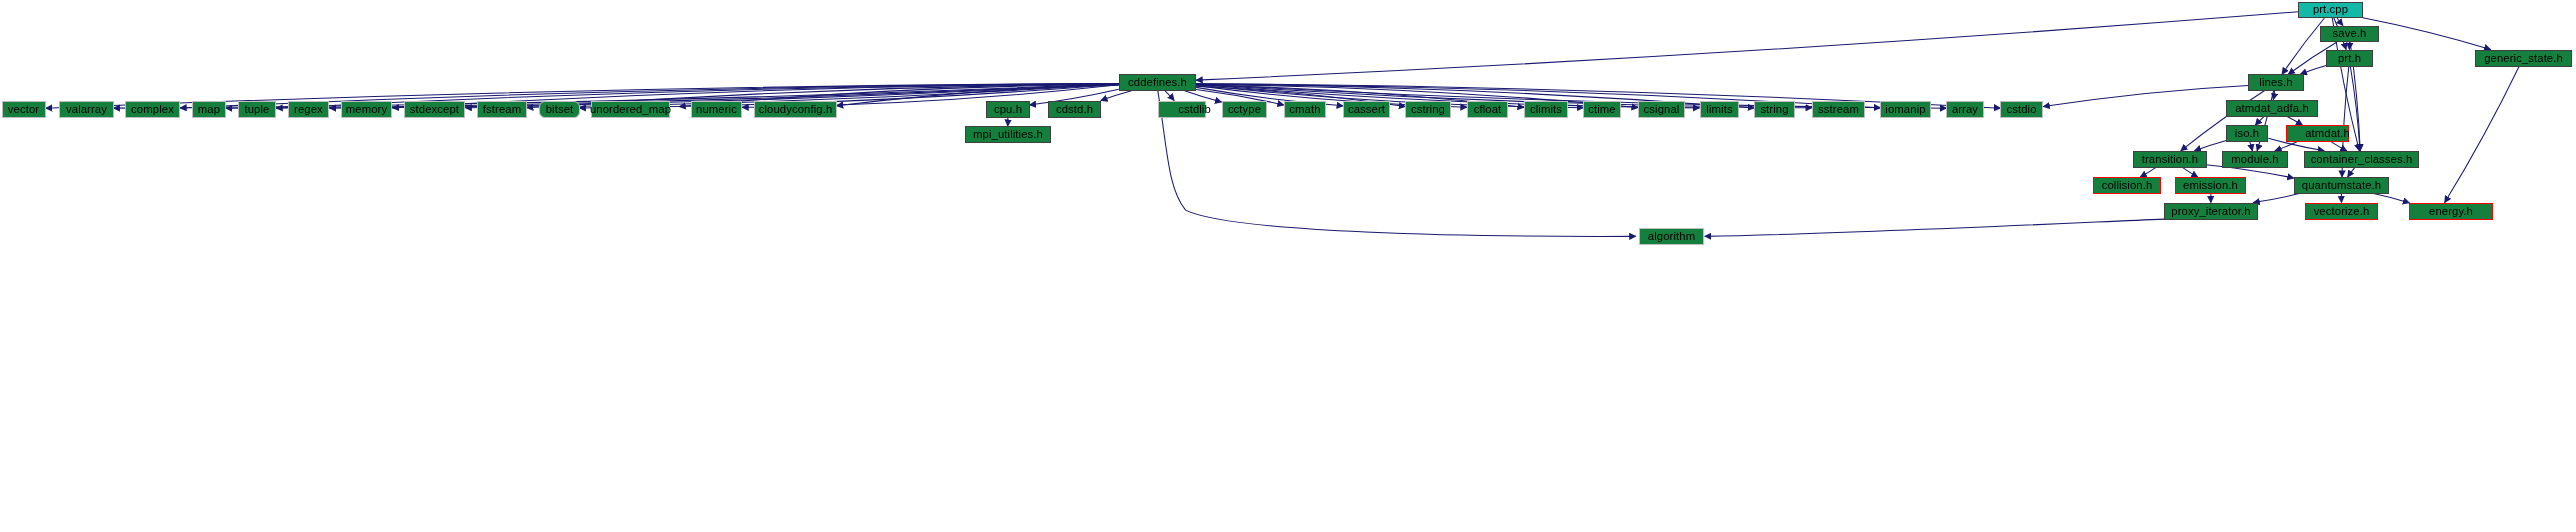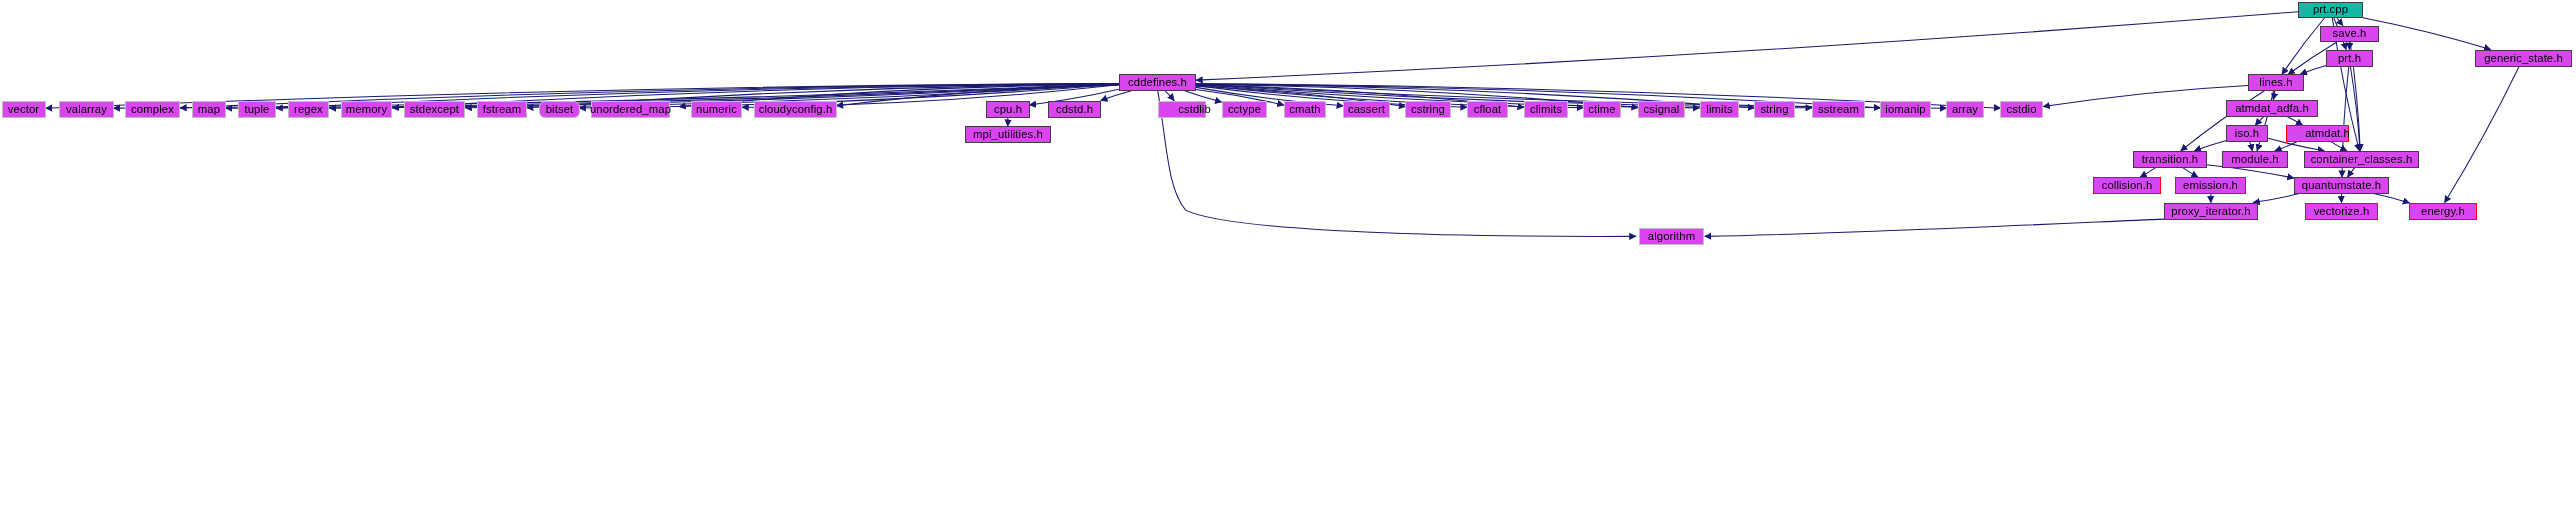--- a/index.html
+++ b/index.html
@@ -1,20 +1,20 @@
 <!DOCTYPE html>
 <html style="font-size:12px"><head>
 <meta charset="utf-8">
 <style>
   html,body{margin:0;padding:0;background:#ffffff;}
   body{font-family:"Liberation Sans",sans-serif;}
   #graph-root{position:relative;width:2576px;height:532px;overflow:hidden;background:#fff;}
   svg#edges{position:absolute;left:0;top:0;width:2576px;height:532px;}
   .node{position:absolute;box-sizing:border-box;display:flex;align-items:center;justify-content:center;
-        background:#d946ef;white-space:nowrap;line-height:1;}
+        background:#15803d;white-space:nowrap;line-height:1;}
   .node .lbl{font-size:11.3px;color:#000;letter-spacing:0.1px;}
   
   .n-sys{border:0.8px solid #bfbfbf;}
   .n-local{border:1.2px solid #404040;}
   .n-red{border:1.2px solid #ff0000;}
   .n-root{border:1.2px solid #404040;background:#14b8a6;}
 </style>
 </head>
 <body>
 
@@ -138,21 +138,21 @@
       </div>
       <div class="node n-local" style="left: 2294px; top: 177px; width: 95px; height: 16.5px;">
         <span class="lbl">quantumstate.h</span>
       </div>
       <div class="node n-local" style="left: 2164px; top: 203px; width: 94px; height: 16.5px;">
         <span class="lbl">proxy_iterator.h</span>
       </div>
       <div class="node n-red" style="left: 2305px; top: 203px; width: 73px; height: 16.5px;">
         <span class="lbl">vectorize.h</span>
       </div>
-      <div class="node n-red" style="left: 2409px; top: 203px; width: 68px; height: 16.5px; text-align: center;">
+      <div class="node n-red" style="left: 2409px; top: 203px; width: 84px; height: 16.5px; text-align: center;">
         <span class="lbl">energy.h</span>
       </div>
       <div class="node n-sys" style="left: 1639px; top: 228px; width: 65px; height: 16.5px;">
         <span class="lbl">algorithm</span>
       </div>
       <div class="node n-local" style="left: 965px; top: 126px; width: 86px; height: 16.5px;">
         <span class="lbl">mpi_utilities.h</span>
       </div>
       <div class="node n-sys" style="left: 1.5px; top: 101px; width: 44px; height: 16.5px;">
         <span class="lbl">vector</span>

